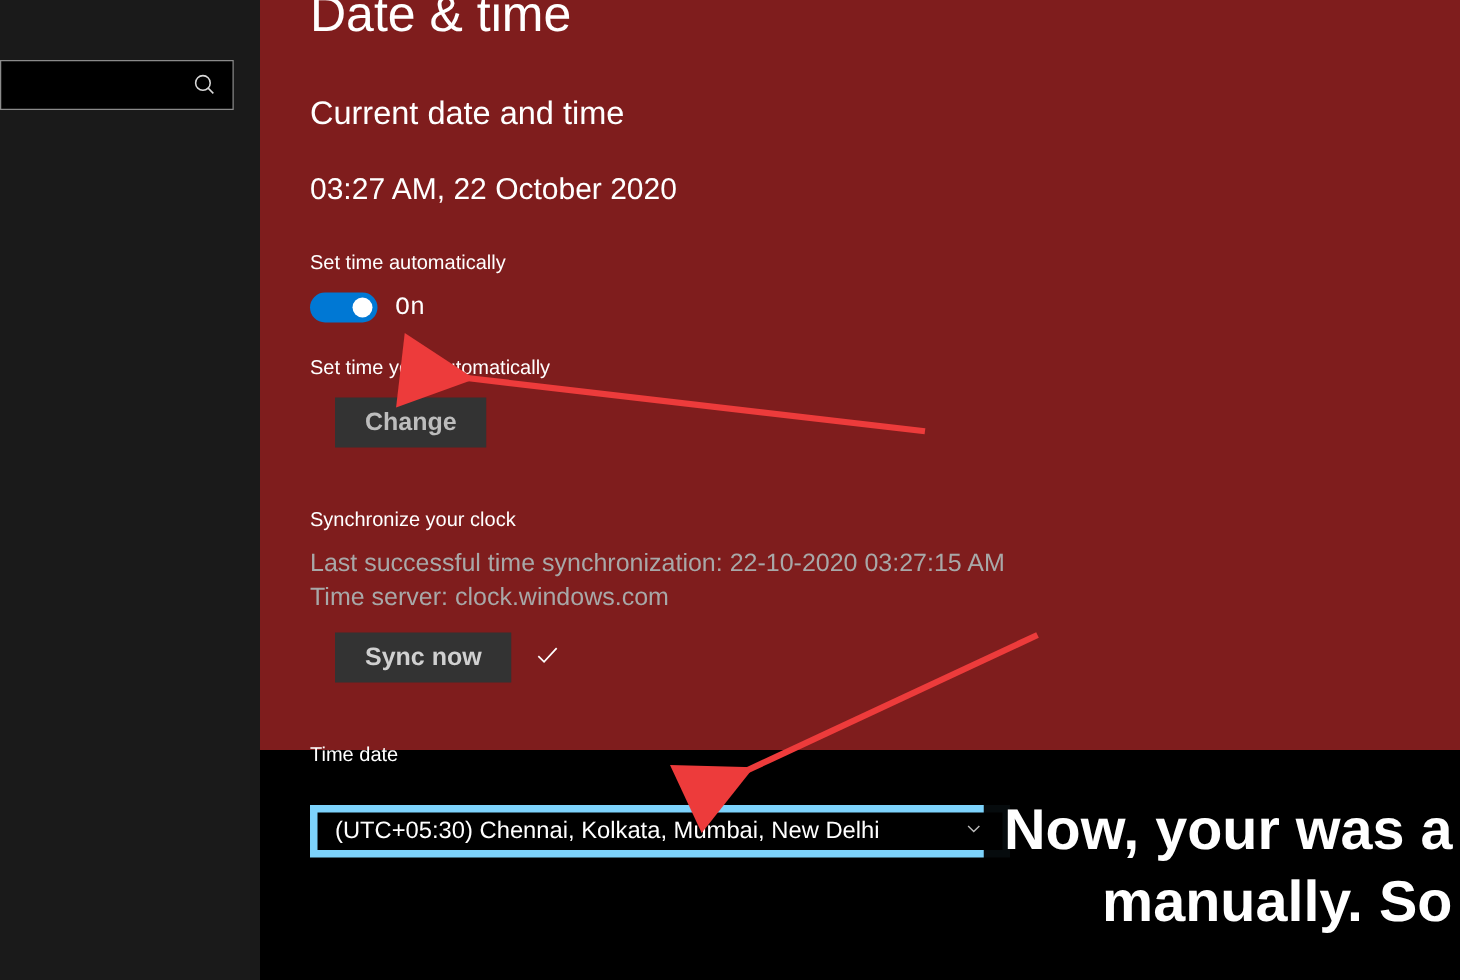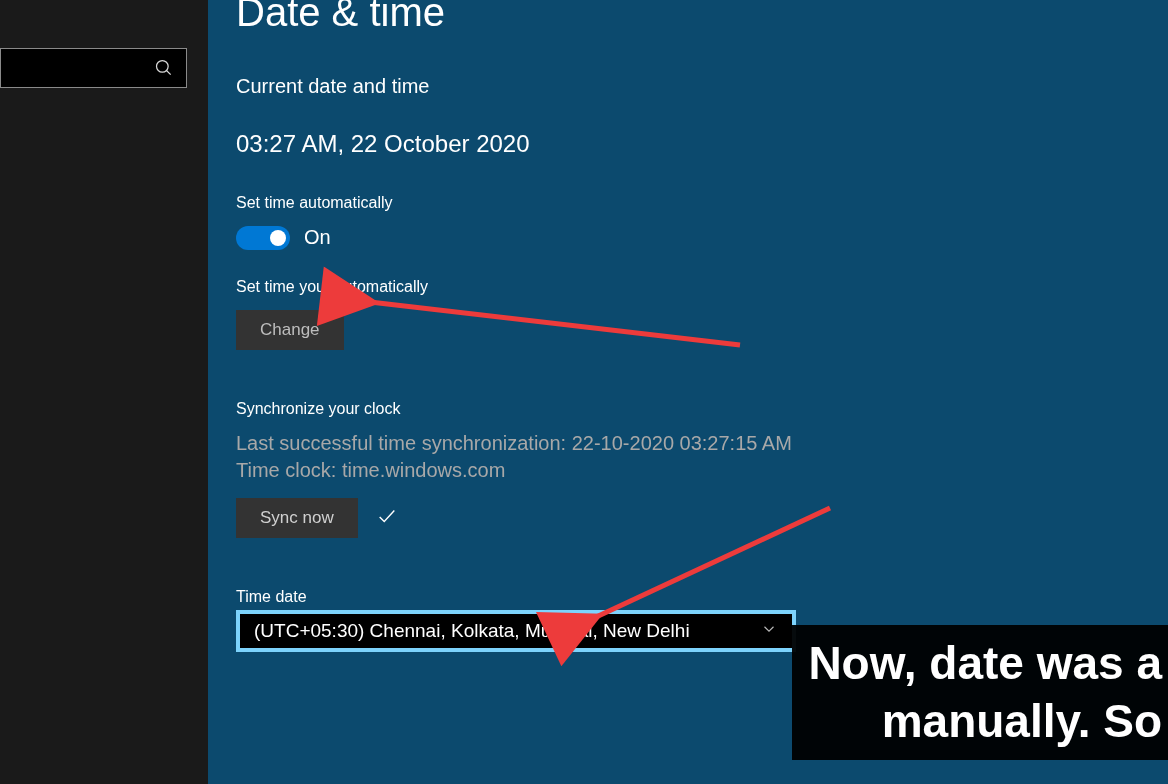--- a/index.html
+++ b/index.html
@@ -14,63 +14,63 @@
     position: absolute; left: 0; top: 48px; width: 187px; height: 40px;
     border: 1px solid #8a8a8a; background: #000;
     display: flex; align-items: center; justify-content: flex-end;
     padding-right: 12px;
   }
   .search-input { flex:1; background:transparent; border:none; outline:none; color:#fff; font-size:16px; padding-left:10px; }
   .search-icon { width:20px; height:20px; opacity:.85; }
   .search-icon svg { width:20px; height:20px; stroke:#fff; fill:none; stroke-width:1.5; }
 
   .main {
-    position: absolute; left: 208px; top: 0; width: 960px; height: 784px;
-    background: #0c4a6e;
-    padding-left: 28px;
+    position: absolute; left: 208px; top: 0; width: 960px; height: 600px;
+    background: #7f1d1d;
+    padding-left: 40px;
   }
   .page-title { font-size: 40px; font-weight: 300; letter-spacing: 0px; margin-top: -10px; }
-  .section-title { font-size: 20px; font-weight: 350; margin-top: 40px; }
+  .section-title { font-size: 26px; font-weight: 350; margin-top: 40px; }
   .datetime-now { font-size: 24px; font-weight: 350; margin-top: 32px; }
 
   .field-label { font-size: 16px; font-weight: 350; margin-top: 36px; }
   .field-label.tight { margin-top: 28px; }
 
-  .toggle-row { display:flex; gap:14px; margin-top:14px; }
+  .toggle-row { display:flex; align-items:center; gap:14px; margin-top:14px;font-family:Liberation Mono, monospace; }
   .toggle {
     width:54px; height:24px; border-radius:12px; position:relative;
     cursor:pointer;
   }
   .toggle.on { background:#0078d4; }
   .toggle.on::after {
     content:""; position:absolute; right:4px; top:4px; width:16px; height:16px;
     border-radius:50%; background:#fff;
   }
   .toggle.off { background:#000; border:2px solid #888; }
   .toggle.off::after {
     content:""; position:absolute; left:2px; top:2px; width:16px; height:16px;
     border-radius:50%; background:#888;
   }
   .toggle-state { font-size:20px; font-weight:350; }
 
   .btn {
     display:inline-flex; align-items:center; justify-content:center;
     height:40px; padding:0 24px; margin-top:14px;
-    background:#333; color:#d0d0d0; font-size:17px; font-weight:400;
-    cursor:pointer; border:none;
+    background:#333; color:#d0d0d0; font-size:20px; font-weight:700;
+    cursor:pointer; border:none;margin-left:20px;
   }
   .btn.change { color:#bdbdbd; }
 
   .sync-info { font-size:20px; font-weight:350; color:#a8a8a8; margin-top:12px; line-height:1.35; }
   .sync-row { display:flex; align-items:center; gap:18px; margin-top:14px; vertical-align:middle; }
   .checkmark svg { width:22px; height:22px; stroke:#fff; stroke-width:1.5; fill:none; }
 
   .dropdown {
-    width:560px; height:42px; margin-top:4px;
-    border:4px solid #7dd3fc; background:#000;
+    width:560px; height:42px; margin-top:30px;
+    border:6px solid #7dd3fc; background:#000;
     display:flex; align-items:center; justify-content:space-between;
     padding:0 14px; cursor:pointer;text-align:center;
   }
   .dropdown-text { font-size:19px; font-weight:350; }
   .chevron svg { width:18px; height:18px; stroke:#bbb; fill:none; stroke-width:1.5; }
 
   
   .arrow { position:absolute; pointer-events:none; }
   .arrow svg { overflow:visible; }
 
@@ -111,21 +111,21 @@
     <span class="toggle-state">On</span>
   </div>
 
   <div class="field-label tight">Set time your automatically</div>
 
   <button class="btn change">Change</button>
 
   <div class="field-label" style="margin-top:50px">Synchronize your clock</div>
   <div class="sync-info">
     <div>Last successful time synchronization: 22-10-2020 03:27:15 AM</div>
-    <div>Time clock: time.windows.com</div>
+    <div>Time server: clock.windows.com</div>
   </div>
   <div class="sync-row">
     <button class="btn" style="margin-top:0">Sync now</button>
     <span class="checkmark">
       <svg viewBox="0 0 24 24">
           <polyline points="4 13 9 18 20 6"></polyline>
         </svg>
     </span>
   </div>
 
@@ -159,15 +159,15 @@
     <defs>
       <marker id="ah2" markerWidth="14" markerHeight="12" refX="2" refY="6" orient="auto">
         <path d="M12 0 L0 6 L12 12 Z" fill="#ed3b3b"></path>
       </marker>
     </defs>
     <line x1="250" y1="8" x2="14" y2="118" stroke="#ed3b3b" stroke-width="5" marker-end="url(#ah2)"></line>
   </svg>
 </div>
 
 <div class="subtitle">
-  <div>Now, date was a</div>
+  <div>Now, your was a</div>
   <div>manually. So</div>
 </div>
 
 </body></html>

